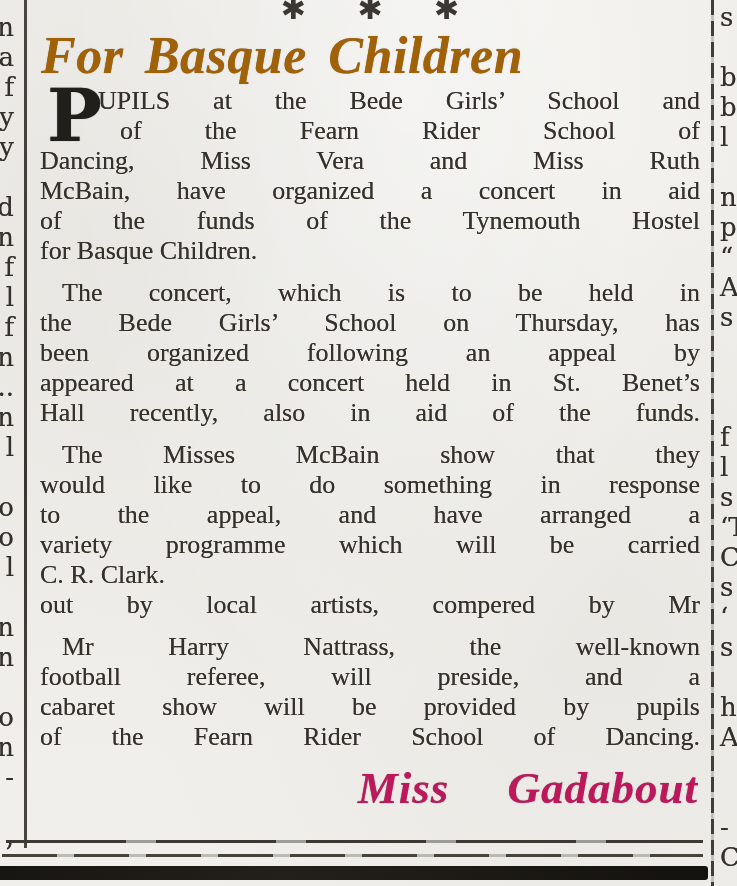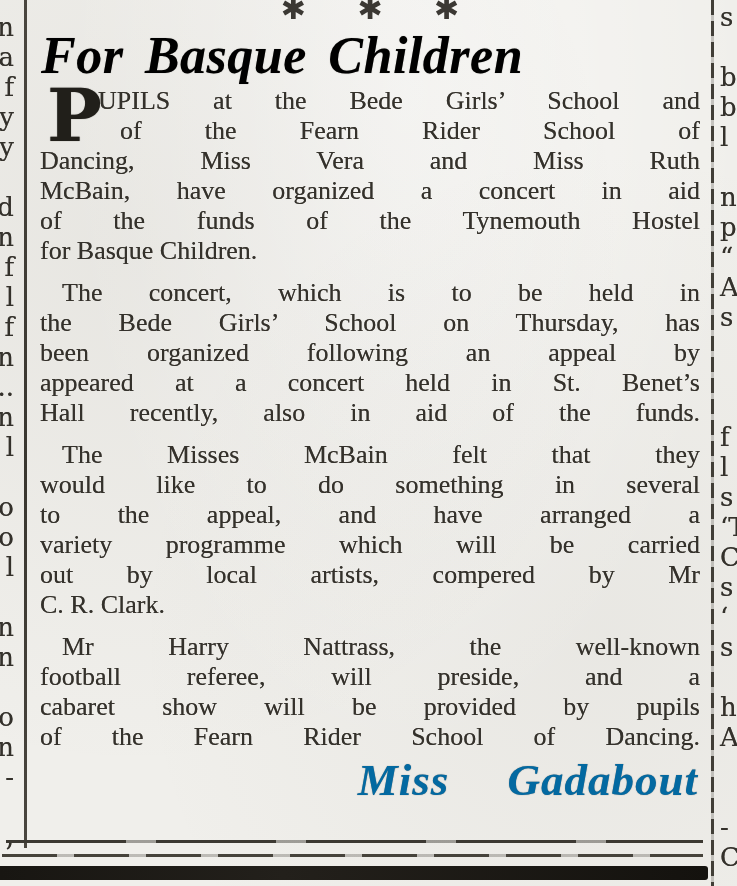--- a/index.html
+++ b/index.html
@@ -79,21 +79,21 @@
   }
 
   .headline {
     margin: 26px 0 0 1px;
     font-family: "Liberation Serif", serif;
     font-style: italic;
     font-size: 52px;
     line-height: 60px;
     word-spacing: 8px;
     letter-spacing: 0.5px;
-    color: #000000;
+    color: #a16207;
     text-shadow: 0 0 0.8px rgba(62,59,52,0.6);
   }
 
   .para { margin: 0; }
   .para + .para { margin-top: 12px; }
 
   .tline {
     height: 30px;
     font-size: 26px;
     line-height: 30px;
@@ -113,31 +113,31 @@
     font-weight: bold;
     font-size: 73px;
     line-height: 56px;
     color: #211f1a;
     text-shadow: 0 0 1px rgba(20,18,14,0.6);
   }
   .dc0 { padding-left: 58px; }
   .dc1 { padding-left: 80px; }
 
   .byline {
-    margin-top: 4px;
+    margin-top: 12px;
     padding-right: 2px;
     text-align: right;
     font-family: "Liberation Serif", serif;
     font-style: italic;
     font-weight: bold;
     font-size: 45px;
     line-height: 48px;
     word-spacing: 46px;
     letter-spacing: 1px;
-    color: #0369a1;
+    color: #be185d;
     text-shadow: 0 0 1px rgba(40,37,31,0.55);
   }
 </style>
 </head>
 <body>
 
 <div id="left-frags" class="margin-col">n
 a
 f
 y
@@ -217,26 +217,26 @@
 
   <div class="para">
     <div class="tline ind">The concert, which is to be held in</div>
     <div class="tline">the Bede Girls’ School on Thursday, has</div>
     <div class="tline">been organized following an appeal by</div>
     <div class="tline">appeared at a concert held in St. Benet’s</div>
     <div class="tline">Hall recently, also in aid of the funds.</div>
   </div>
 
   <div class="para">
-    <div class="tline ind">The Misses McBain felt that they</div>
-    <div class="tline">would like to do something in several</div>
+    <div class="tline ind">The Misses McBain show that they</div>
+    <div class="tline">would like to do something in response</div>
     <div class="tline">to the appeal, and have arranged a</div>
     <div class="tline">variety programme which will be carried</div>
+    <div class="tline end">C. R. Clark.</div>
     <div class="tline">out by local artists, compered by Mr</div>
-    <div class="tline end">C. R. Clark.</div>
   </div>
 
   <div class="para">
     <div class="tline ind">Mr Harry Nattrass, the well-known</div>
     <div class="tline">football referee, will preside, and a</div>
     <div class="tline">cabaret show will be provided by pupils</div>
     <div class="tline">of the Fearn Rider School of Dancing.</div>
   </div>
 
   <div class="byline">Miss Gadabout</div>

